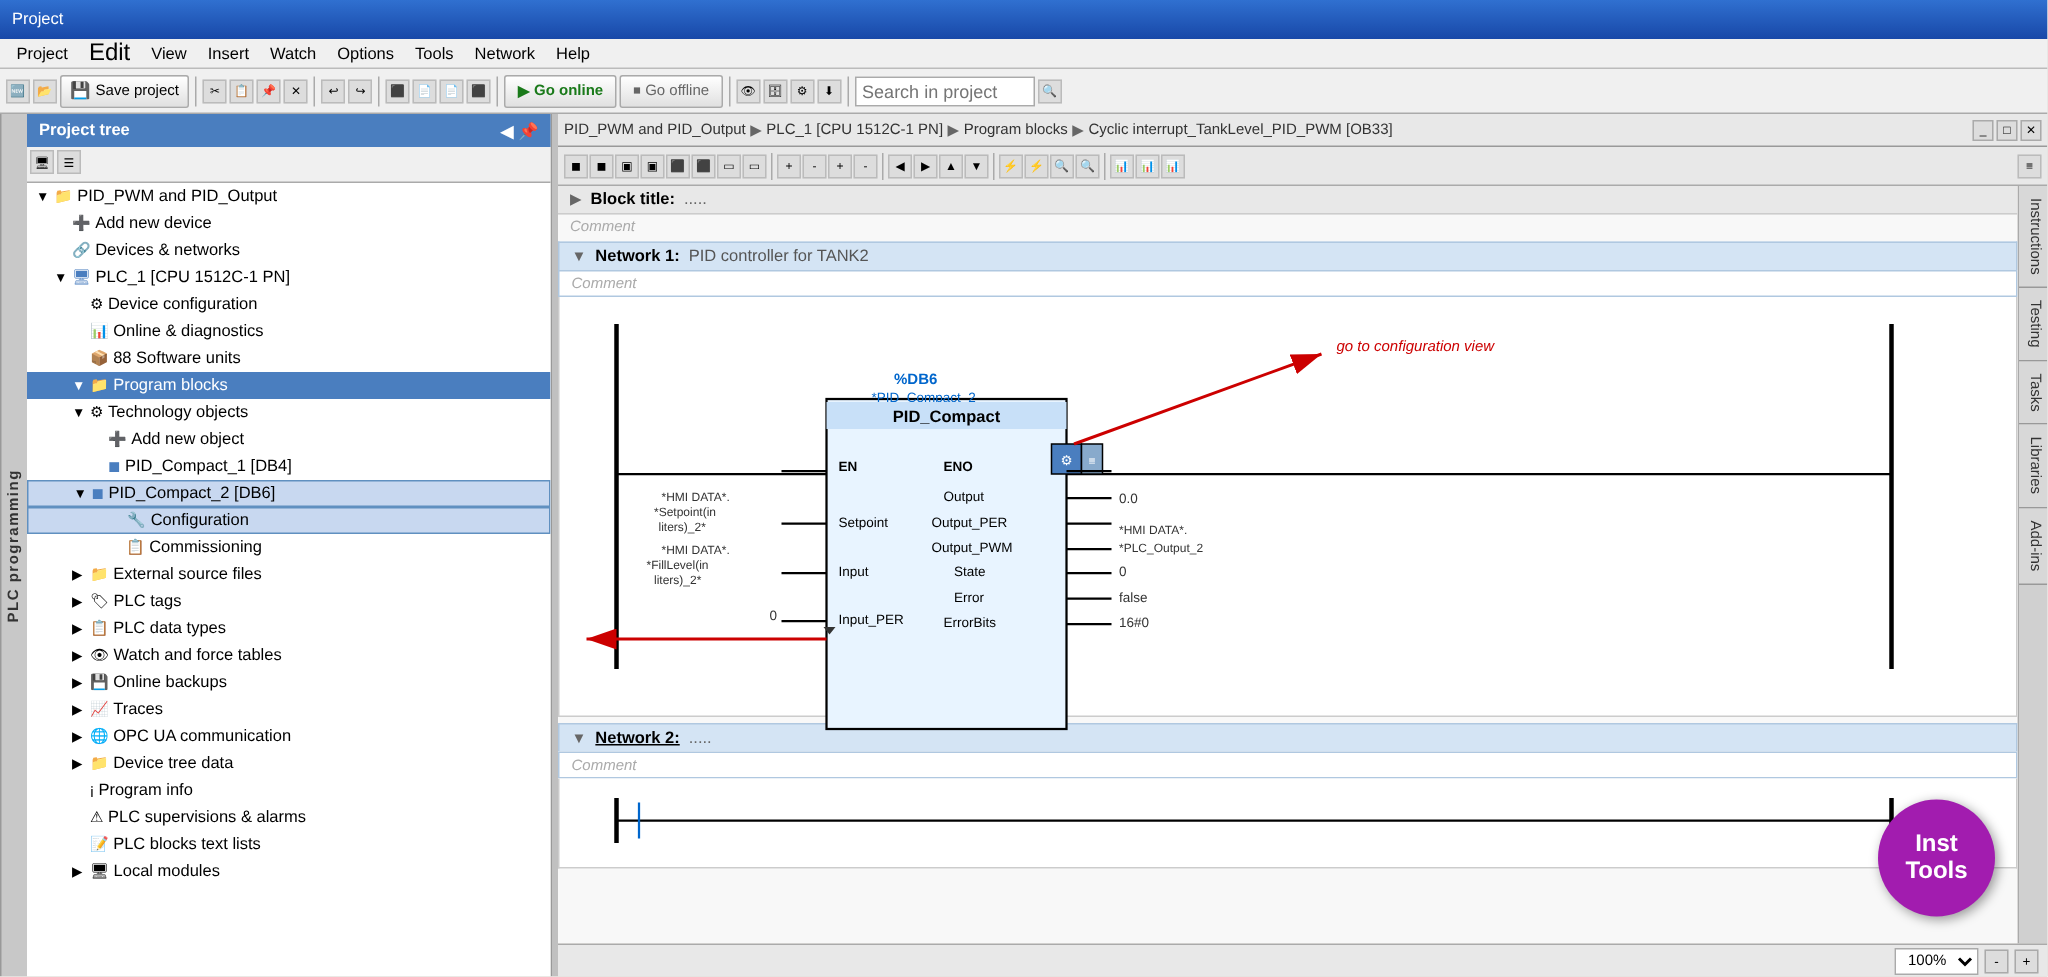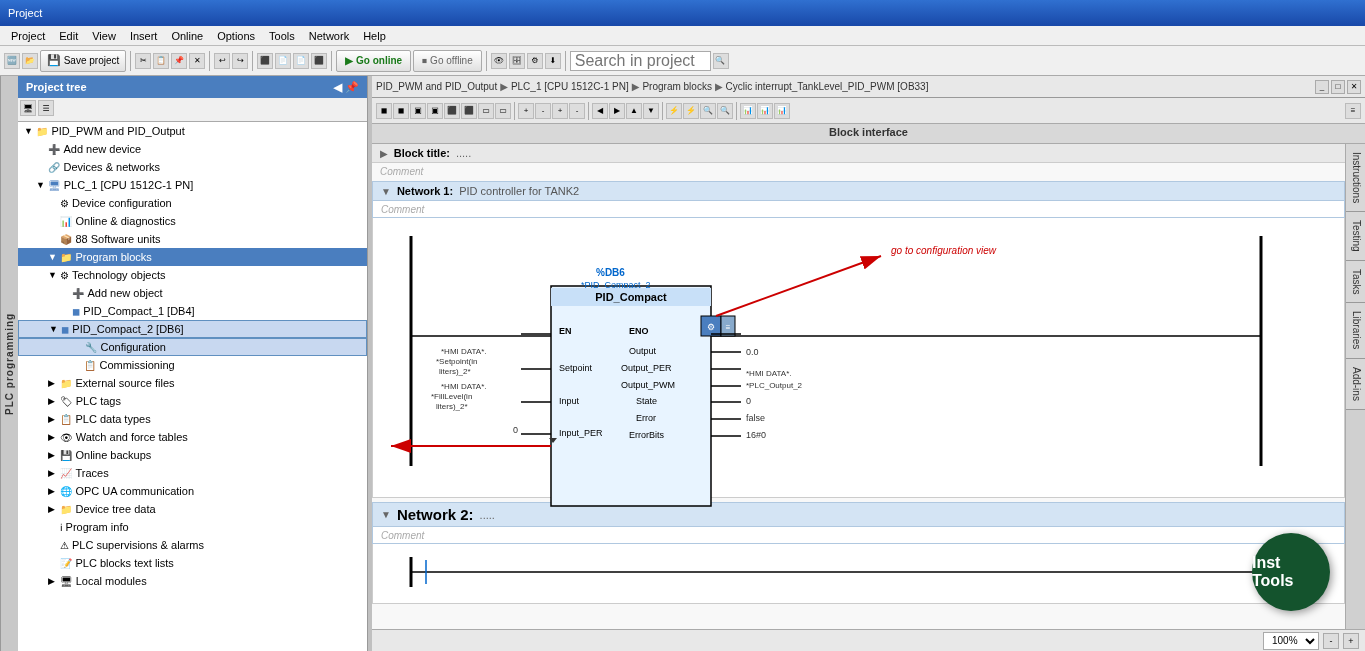--- a/index.html
+++ b/index.html
@@ -10,24 +10,24 @@
 <body>
 
 <div style="display:flex; flex-direction:column; width:1365px; height:651px; overflow:hidden;">
 
   <div style="background: linear-gradient(180deg, #3070d0 0%, #1848a8 100%); color:#fff; display:flex; align-items:center; justify-content:space-between; padding:3px 8px; height:26px; flex-shrink:0;">
     <div style="font-size:11px;">Project</div>
   </div>
 
   <div style="background:#f0f0f0; border-bottom:1px solid #bbb; display:flex; align-items:center; padding:0 4px; height:20px; flex-shrink:0;">
     <span style="padding:1px 7px; font-size:11px; cursor:pointer;">Project</span>
-    <span style="padding:1px 7px; font-size:11px; cursor:pointer;">Edit</span>
+    <span style="padding:1px 7px; font-size:16px; cursor:pointer;">Edit</span>
     <span style="padding:1px 7px; font-size:11px; cursor:pointer;">View</span>
     <span style="padding:1px 7px; font-size:11px; cursor:pointer;">Insert</span>
-    <span style="padding:1px 7px; font-size:11px; cursor:pointer;">Online</span>
+    <span style="padding:1px 7px; font-size:11px; cursor:pointer;">Watch</span>
     <span style="padding:1px 7px; font-size:11px; cursor:pointer;">Options</span>
     <span style="padding:1px 7px; font-size:11px; cursor:pointer;">Tools</span>
     <span style="padding:1px 7px; font-size:11px; cursor:pointer;">Network</span>
     <span style="padding:1px 7px; font-size:11px; cursor:pointer;">Help</span>
   </div>
 
   <div style="background:#f0f0f0; border-bottom:1px solid #aaa; display:flex; align-items:center; padding:2px 4px; gap:2px; height:30px; flex-shrink:0;">
 
     <div class="btn-icon">🆕</div>
     <div class="btn-icon">📂</div>
@@ -56,21 +56,21 @@
     <div style="background:linear-gradient(180deg,#fff,#e0e0e0);border:1px solid #aaa;padding:2px 8px;font-size:10px;color:#666;cursor:pointer;border-radius:2px;display:flex;align-items:center;gap:3px;height:22px;">
       <span>⏹</span>
       <span>Go offline</span>
     </div>
     <div style="width:1px;height:20px;background:#aaa;margin:0 2px;"></div>
     <div class="btn-icon">👁</div>
     <div class="btn-icon">🗄</div>
     <div class="btn-icon">⚙</div>
     <div class="btn-icon">⬇</div>
     <div style="width:1px;height:20px;background:#aaa;margin:0 2px;"></div>
-    <input type="text" style="border: 1px solid rgb(170, 170, 170); padding: 2px 4px; font-size: 16px; width: 141px; height: 20px; background: rgb(255, 255, 255); color: rgb(136, 136, 136);" placeholder="Search in project">
+    <input type="text" style="border: 1px solid rgb(170, 170, 170); padding: 2px 4px; font-size: 12px; width: 120px; height: 20px; background: rgb(255, 255, 255); color: rgb(136, 136, 136);" placeholder="Search in project">
     <div class="btn-icon">🔍</div>
   </div>
 
   <div style="display:flex; flex:1; overflow:hidden;">
 
     <div style="width:18px;background:#c8c8c8;border-right:1px solid #999;display:flex;align-items:center;justify-content:center;writing-mode:vertical-rl;transform:rotate(180deg);font-size:10px;color:#333;font-weight:bold;letter-spacing:1px;">PLC programming</div>
 
     <div style="width:350px; background:#f5f5f0; border-right:1px solid #999; display:flex; flex-direction:column; flex-shrink:0;">
 
       <div style="background:#4a7ebf;color:#fff;padding:3px 8px;font-weight:bold;font-size:11px;display:flex;align-items:center;justify-content:space-between;height:22px;">
@@ -320,21 +320,20 @@
         <div class="btn-icon">🔍</div>
         <div class="btn-icon">🔍</div>
         <div style="width:1px;height:18px;background:#aaa;margin:0 2px;"></div>
         <div class="btn-icon">📊</div>
         <div class="btn-icon">📊</div>
         <div class="btn-icon">📊</div>
         <div style="flex:1;"></div>
         <div class="btn-icon">≡</div>
       </div>
 
-      <div style="background:#d8d8d8;border-bottom:1px solid #aaa;text-align:center;padding:2px;font-size:11px;color:#333;height:20px;font-weight:bold;">Block interface</div>
 
       <div style="display:flex;flex:1;overflow:hidden;">
 
         <div style="flex:1;overflow:auto;background:#f8f8f8;position:relative;">
 
           <div style="background:#e8e8e8;border-bottom:1px solid #ccc;padding:3px 8px;display:flex;align-items:center;gap:6px;">
             <span style="font-size:10px;cursor:pointer;color:#666;">▶</span>
             <span style="font-weight:bold;font-size:11px;">Block title:</span>
             <span style="color:#666;font-size:11px;">.....</span>
           </div>
@@ -440,21 +439,21 @@
 
                 <text x="510" y="28" fill="#cc0000" font-size="10" font-style="italic">go to configuration view</text>
               </svg>
 
             </div>
           </div>
 
           <div>
             <div style="background:#d4e4f4;border:1px solid #b0c8e0;border-bottom:none;padding:3px 8px;display:flex;align-items:center;gap:6px;">
               <span style="font-size:10px;cursor:pointer;color:#666;">▼</span>
-              <span style="font-weight:bold;font-size:15px;">Network 2:</span>
+              <span style="font-weight:bold;font-size:11px;text-decoration:underline;">Network 2:</span>
               <span style="color:#666;font-size:11px;">.....</span>
             </div>
             <div style="border:1px solid #b0c8e0;padding:2px 8px;height:18px;background:#fff;">
               <span style="color:#aaa;font-size:10px;font-style:italic;">Comment</span>
             </div>
             <div style="background:#fff;border:1px solid #ccc;border-top:none;padding:8px;min-height:60px;position:relative;">
               <svg width="900" height="40">
                 <line x1="30" y1="5" x2="30" y2="35" stroke="#000" stroke-width="3"></line>
                 <line x1="880" y1="5" x2="880" y2="35" stroke="#000" stroke-width="3"></line>
                 <line x1="30" y1="20" x2="880" y2="20" stroke="#000" stroke-width="1.5"></line>
@@ -480,18 +479,18 @@
           <option>100%</option>
           <option>75%</option>
           <option>150%</option>
         </select>
         <div style="width:16px;height:16px;background:#ddd;border:1px solid #aaa;font-size:9px;display:flex;align-items:center;justify-content:center;cursor:pointer;">-</div>
         <div style="width:16px;height:16px;background:#ddd;border:1px solid #aaa;font-size:9px;display:flex;align-items:center;justify-content:center;cursor:pointer;">+</div>
       </div>
     </div>
   </div>
 
-  <div style="position:fixed;bottom:40px;right:35px;width:78px;height:78px;background:#14532d;border-radius:50%;display:flex;flex-direction:column;justify-content:center;color:#fff;z-index:1000;box-shadow:2px 2px 8px rgba(0,0,0,0.4);">
+  <div style="position:fixed;bottom:40px;right:35px;width:78px;height:78px;background:#a21caf;border-radius:50%;display:flex;flex-direction:column;align-items:center;justify-content:center;color:#fff;z-index:1000;box-shadow:2px 2px 8px rgba(0,0,0,0.4);">
     <span style="font-size:16px;font-weight:bold;">Inst</span>
     <span style="font-size:16px;font-weight:bold;">Tools</span>
   </div>
 
 </div>
 
 </body></html>

